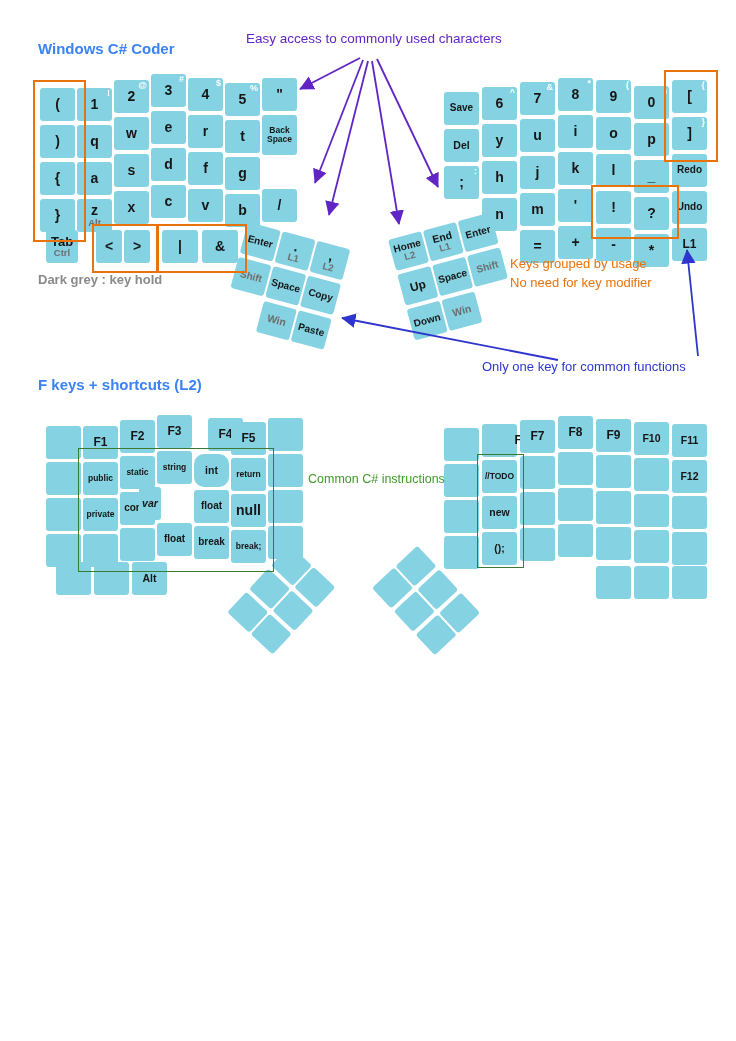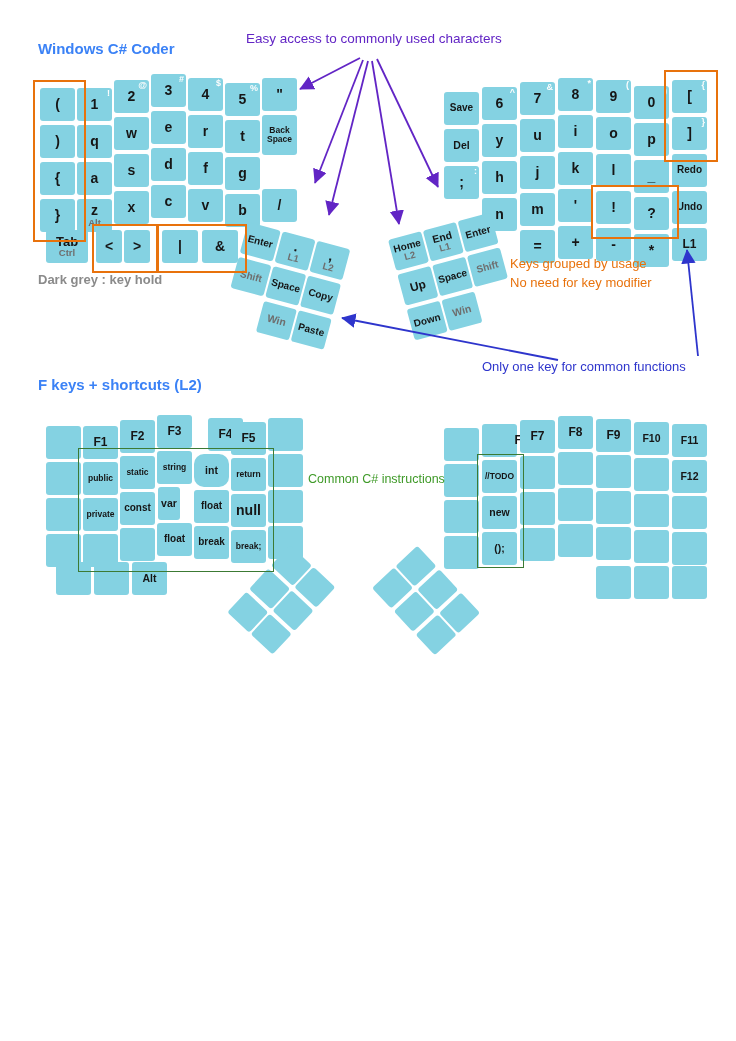--- a/index.html
+++ b/index.html
@@ -154,21 +154,21 @@
     </div>
     <div class="key" style="left: 188px; top: 189px; width: 35px; height: 33px;">
       <span class="t" style="font-size: 14px;">v</span>
     </div>
     <div class="key" style="left: 225px; top: 194px; width: 35px; height: 33px;">
       <span class="t" style="font-size: 14px;">b</span>
     </div>
     <div class="key" style="left: 262px; top: 189px; width: 35px; height: 33px;">
       <span class="t" style="font-size: 14px;">/</span>
     </div>
-    <div class="key" style="left: 46px; top: 230px; width: 42px; height: 33px;">
+    <div class="key" style="left: 46px; top: 230px; width: 32px; height: 33px;">
       <span class="t" style="font-size: 13px;">Tab</span>
       <span class="hold">Ctrl</span>
     </div>
     <div class="key" style="left: 96px; top: 230px; width: 26px; height: 33px;">
       <span class="t" style="font-size: 14px;">&lt;</span>
     </div>
     <div class="key" style="left: 124px; top: 230px; width: 26px; height: 33px;">
       <span class="t" style="font-size: 14px;">&gt;</span>
     </div>
     <div class="key" style="left: 162px; top: 230px; width: 36px; height: 33px;">
@@ -371,21 +371,21 @@
       <span class="t" style="font-size: 8.5px;">return</span>
     </div>
     <div class="key" style="left: 268px; top: 454px; width: 35px; height: 33px;"></div>
     <div class="key" style="left: 46px; top: 498px; width: 35px; height: 33px;"></div>
     <div class="key" style="left: 83px; top: 498px; width: 35px; height: 33px;">
       <span class="t" style="font-size: 8.5px;">private</span>
     </div>
     <div class="key" style="left: 120px; top: 492px; width: 35px; height: 33px;">
       <span class="t" style="font-size: 10px;">const</span>
     </div>
-    <div class="key" style="left: 158px; top: 487px; width: 22px; height: 33px;">
+    <div class="key" style="left: 139px; top: 487px; width: 22px; height: 33px; font-style: italic;">
       <span class="t" style="font-size: 10.5px;">var</span>
     </div>
     <div class="key" style="left: 194px; top: 490px; width: 35px; height: 33px;">
       <span class="t" style="font-size: 10px;">float</span>
     </div>
     <div class="key" style="left: 231px; top: 494px; width: 35px; height: 33px;">
       <span class="t" style="font-size: 14px;">null</span>
     </div>
     <div class="key" style="left: 268px; top: 490px; width: 35px; height: 33px;"></div>
     <div class="key" style="left: 46px; top: 534px; width: 35px; height: 33px;"></div>

